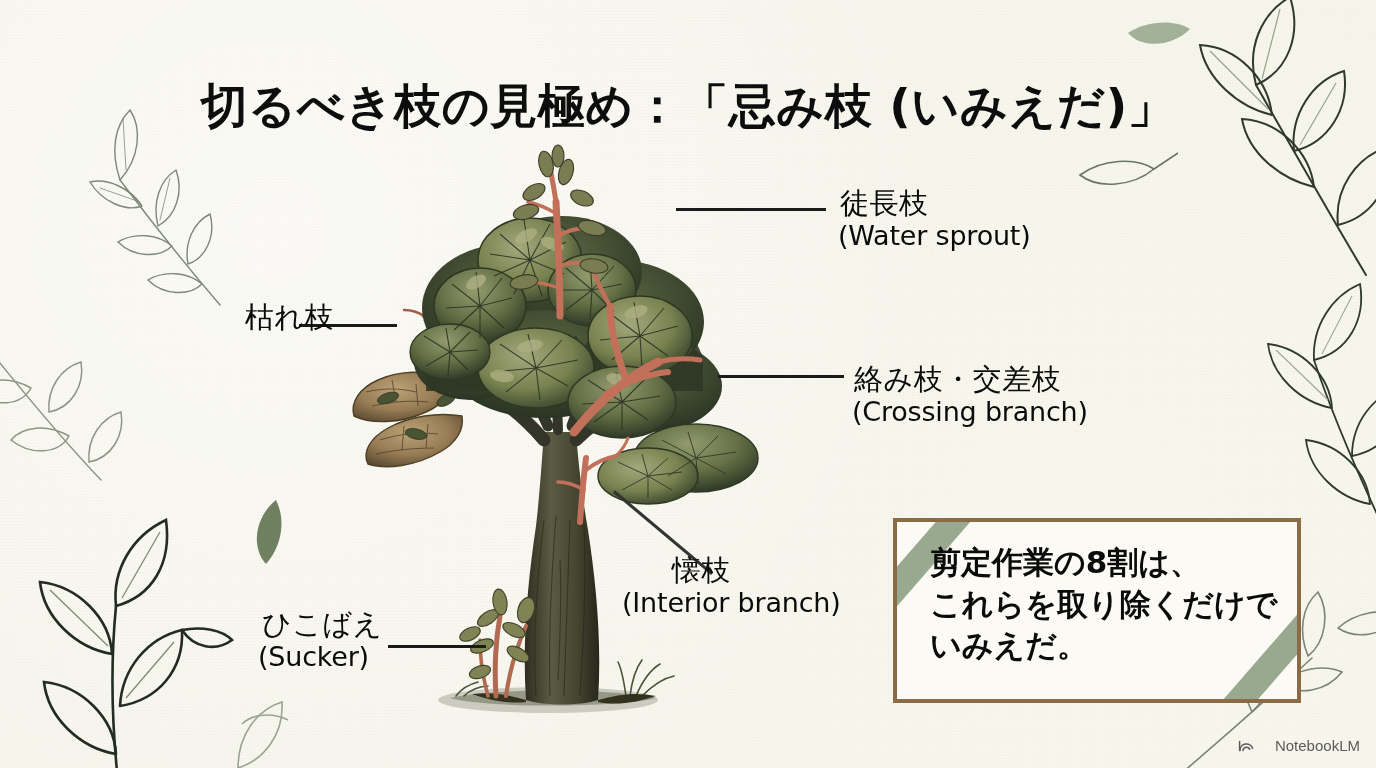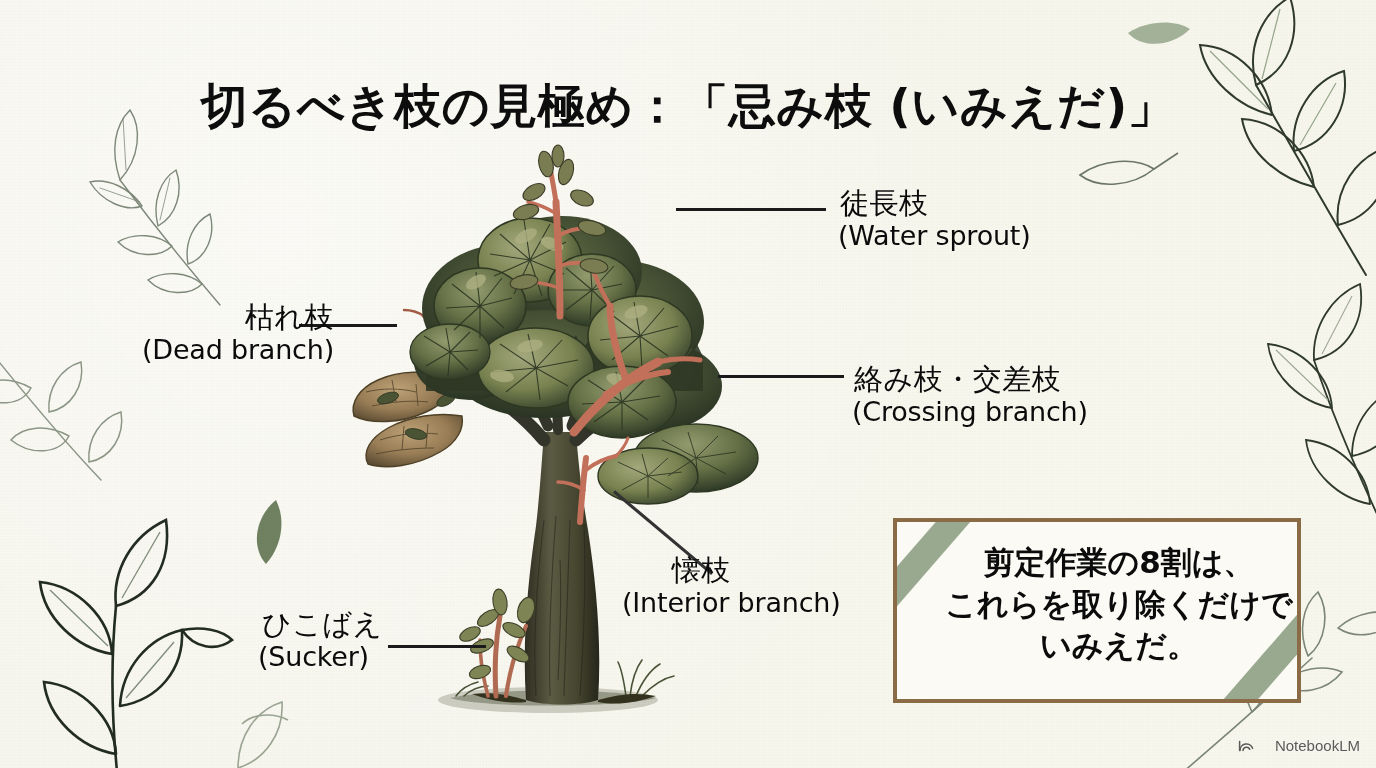--- a/index.html
+++ b/index.html
@@ -122,27 +122,26 @@
     width: 230px;
     height: 26px;
     background: #8fa287;
     opacity: .92;
   }
   #callout-ribbon-tl { left: -86px; top: 18px;  transform: rotate(-49deg); }
   #callout-ribbon-br { right: -86px; bottom: 18px; transform: rotate(-49deg); }
   #callout-text {
     position: relative;
     z-index: 2;
-    padding: 20px 0 0 44px;
+    padding: 20px 0 0 33px;
     font-family: "DejaVu Sans", "Liberation Sans", sans-serif;
     font-weight: 700;
     font-size: 31px;
     line-height: 1.34;
     color: #0b0b0b;
-    text-align: center;
   }
   #callout-text .line { display: block; white-space: nowrap; }
 
   
   #watermark {
     position: absolute;
     right: 16px;
     bottom: 14px;
     display: flex;
     align-items: center;
@@ -481,21 +480,20 @@
   <div class="leader" id="leader-interior"></div>
   <div class="leader" id="leader-sucker"></div>
 
   <div class="label left-aligned" id="label-water-sprout">
     <span class="jp">徒長枝</span>
     <span class="en">(Water sprout)</span>
   </div>
 
   <div class="label right-aligned" id="label-dead-branch">
     <span class="jp">枯れ枝</span>
-    <span class="en">(Dead branch)</span>
   </div>
 
   <div class="label left-aligned" id="label-crossing">
     <span class="jp">絡み枝・交差枝</span>
     <span class="en">(Crossing branch)</span>
   </div>
 
   <div class="label left-aligned" id="label-interior">
     <span class="jp">懐枝</span>
     <span class="en">(Interior branch)</span>

